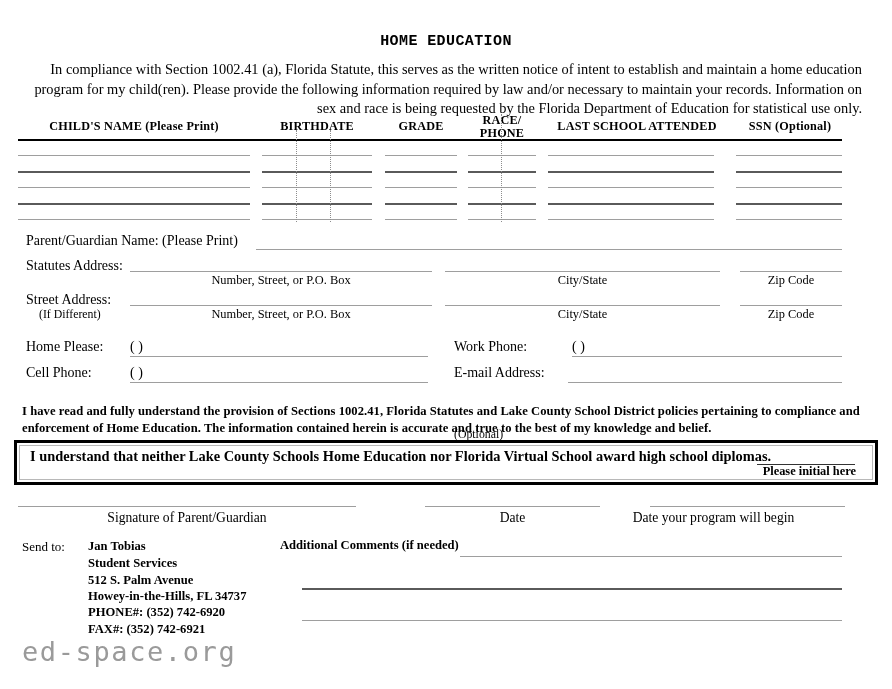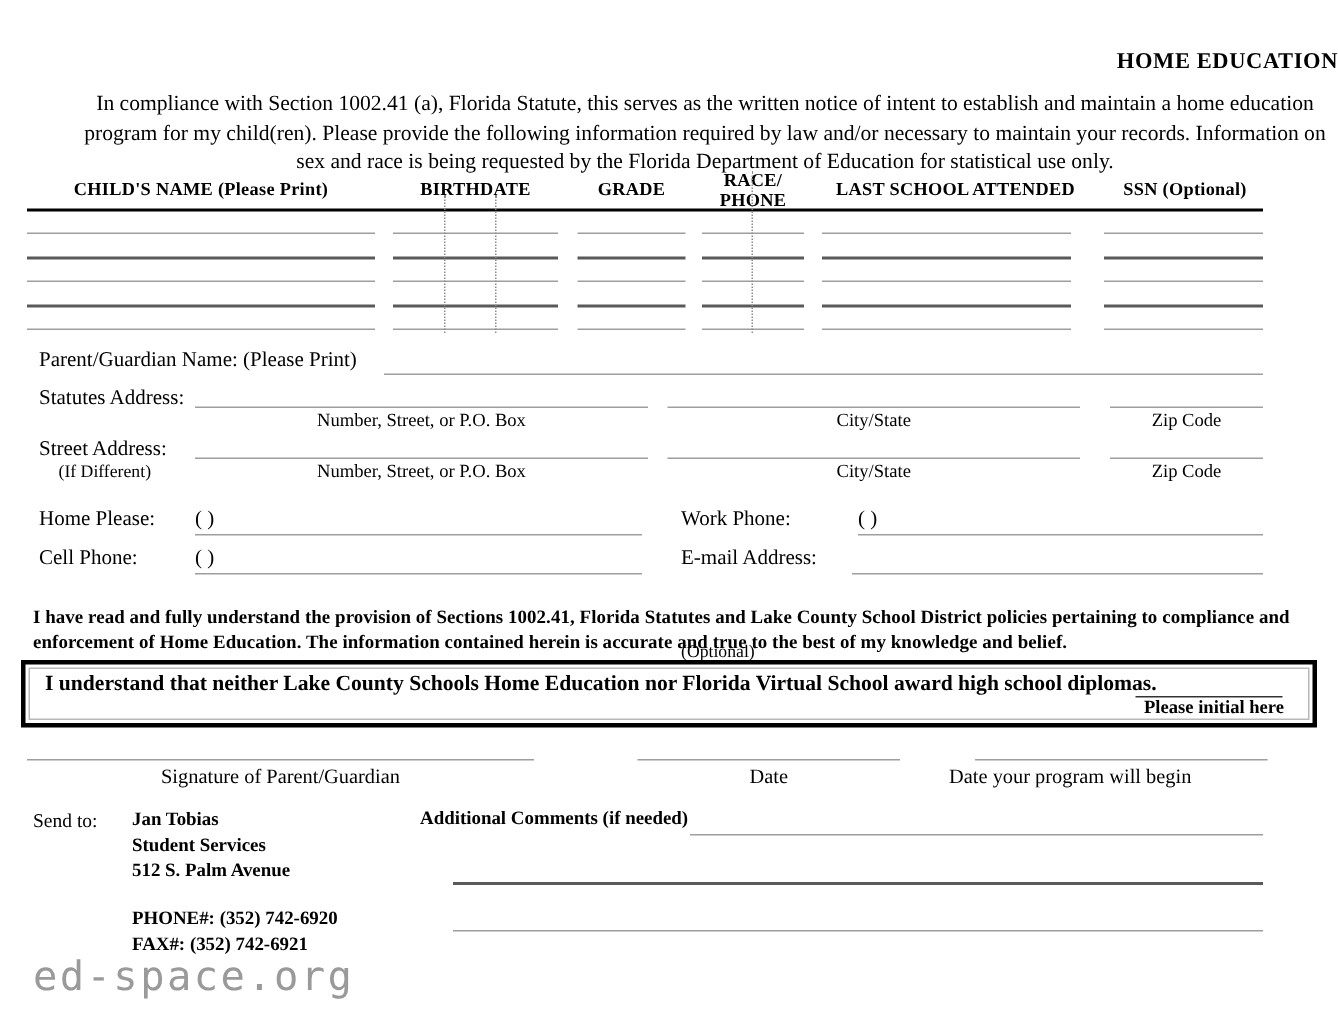--- a/index.html
+++ b/index.html
@@ -28,35 +28,35 @@
   .vrule-dot {
     border-left: 1px dotted #8d8d8d;
     width: 0;
   }
 
   
   #title {
     top: 33px;
     left: 0;
     width: 892px;
-    text-align: right;
+    text-align: center;
     font-size: 15px;
     font-weight: bold;
     letter-spacing: 0.4px;
+    font-family: Liberation Mono, monospace;
   }
 
   
   #intro {
     top: 60px;
     left: 22px;
     width: 840px;
     font-size: 14.4px;
     line-height: 19.5px;
-    text-align: center;
-    margin-left: 28px;
+    text-align: right;
   }
 
   
   .col-head {
     font-size: 12.2px;
     font-weight: bold;
     text-align: center;
     line-height: 13px;
     letter-spacing: 0.2px;
   }
@@ -287,20 +287,21 @@
   <div class="abs f-sub" style="top:510px; left:425px; width:175px; font-size:13.6px;">Date</div>
 
   <div class="abs rule-light" style="top:506px; left:650px; width:195px;"></div>
   <div class="abs f-sub" style="top:510px; left:616px; width:195px; font-size:13.6px;">Date your program will begin</div>
 
   <div class="abs sendto-line" id="sendto-label" style="top:539px; left:22px;">Send to:</div>
 
   <div class="abs sendto-line" style="top:538px; left:88px;">Jan Tobias</div>
   <div class="abs sendto-line" style="top:555px; left:88px;">Student Services</div>
   <div class="abs sendto-line" style="top:572px; left:88px;">512 S. Palm Avenue</div>
+  <div class="abs sendto-line" style="top:588px; left:88px;">Howey-in-the-Hills, FL 34737</div>
   <div class="abs sendto-line" style="top:604px; left:88px;">PHONE#: (352) 742-6920</div>
   <div class="abs sendto-line" style="top:621px; left:88px;">FAX#:  (352) 742-6921</div>
 
   <div class="abs" id="comments-head" style="top:538px; left:280px;">Additional Comments (if needed)</div>
 
   <div class="abs rule-light" style="top:556px; left:460px; width:382px;"></div>
   <div class="abs rule-dark" style="top:588px; left:302px; width:540px;"></div>
   <div class="abs rule-light" style="top:620px; left:302px; width:540px;"></div>
 
 

